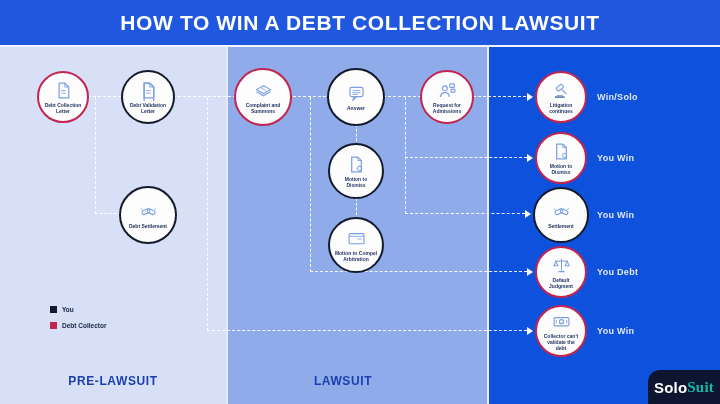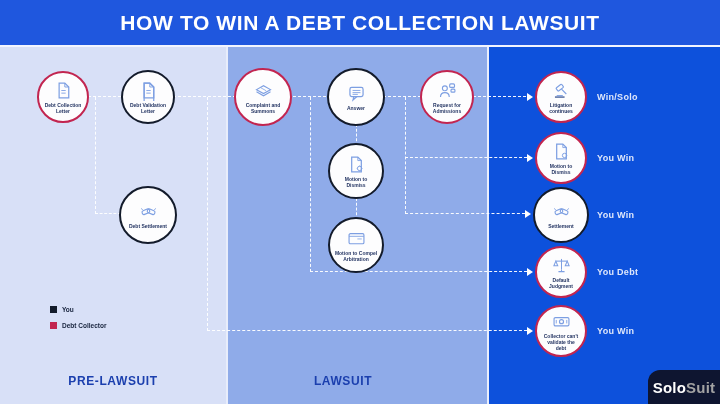--- a/index.html
+++ b/index.html
@@ -46,21 +46,21 @@
   .legend .sw{width:7px;height:7px;margin-right:5px;}
   .legend .sw.you{background:#131b2b;}
   .legend .sw.collector{background:#c22550;}
   .legend .txt{font-size:6.5px;font-weight:700;color:#16223c;}
 
   
   .logo-badge{position:absolute;right:0;bottom:0;width:72px;height:34px;background:#0e1530;
               border-top-left-radius:12px;display:flex;align-items:center;justify-content:center;z-index:4;}
   .logo-badge .t{font-size:15px;font-weight:800;letter-spacing:.2px;}
   .logo-badge .solo{color:#ffffff;}
-  .logo-badge .suit{color:#a3a3a3;}
+  .logo-badge .suit{color:#14b8a6;font-family:Liberation Serif, serif;}
 </style>
 </head>
 <body>
 
 <div id="stage">
 
   <div class="header">
     <h1>HOW TO WIN A DEBT COLLECTION LAWSUIT</h1>
   </div>
 

